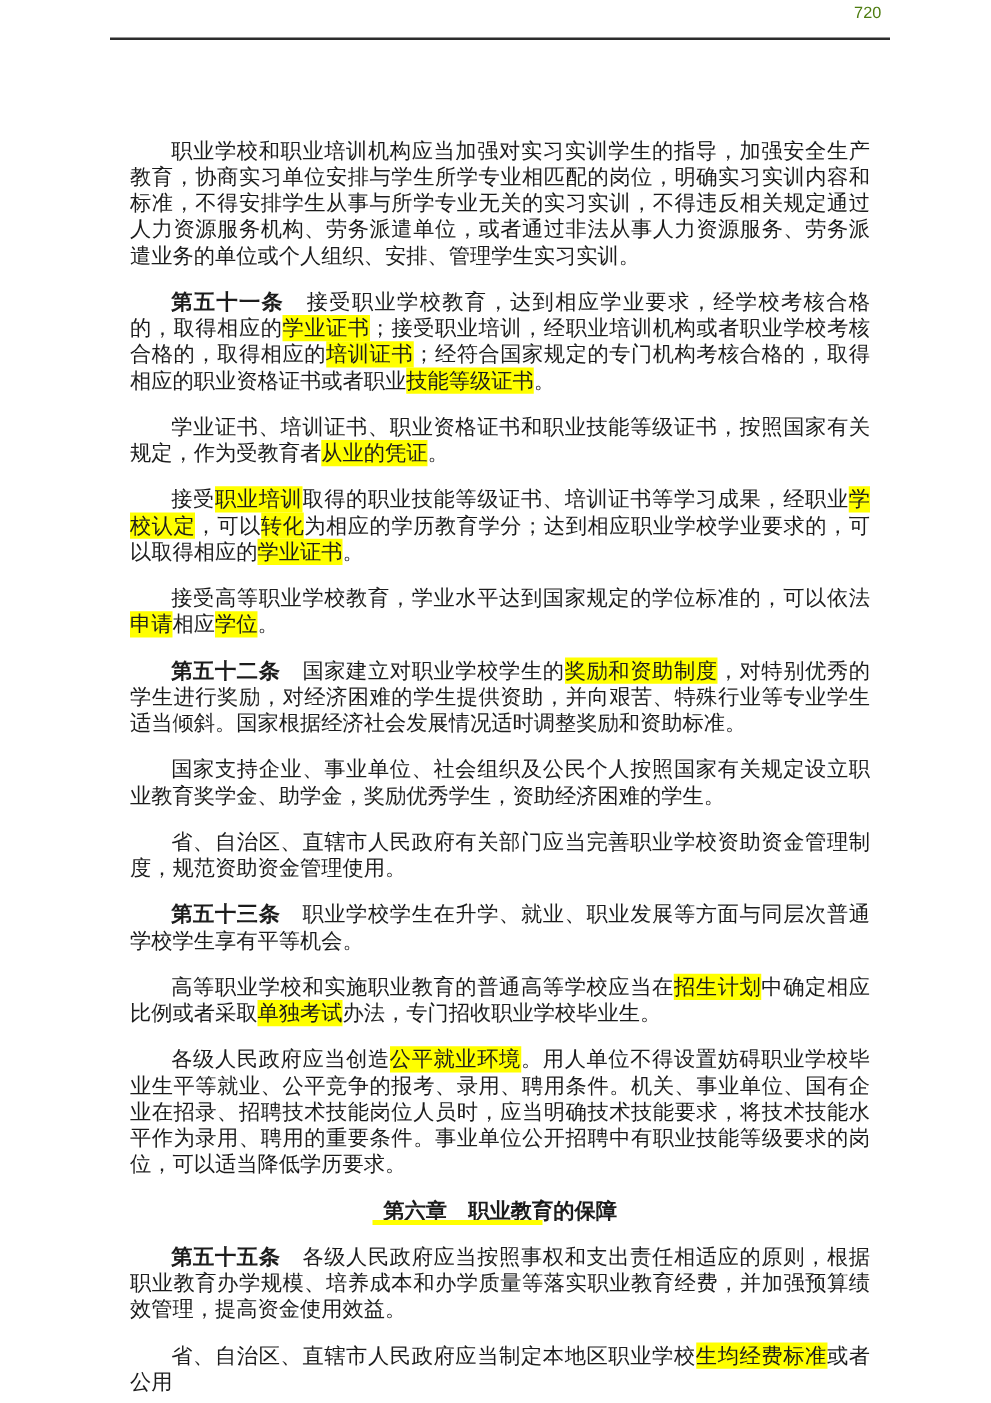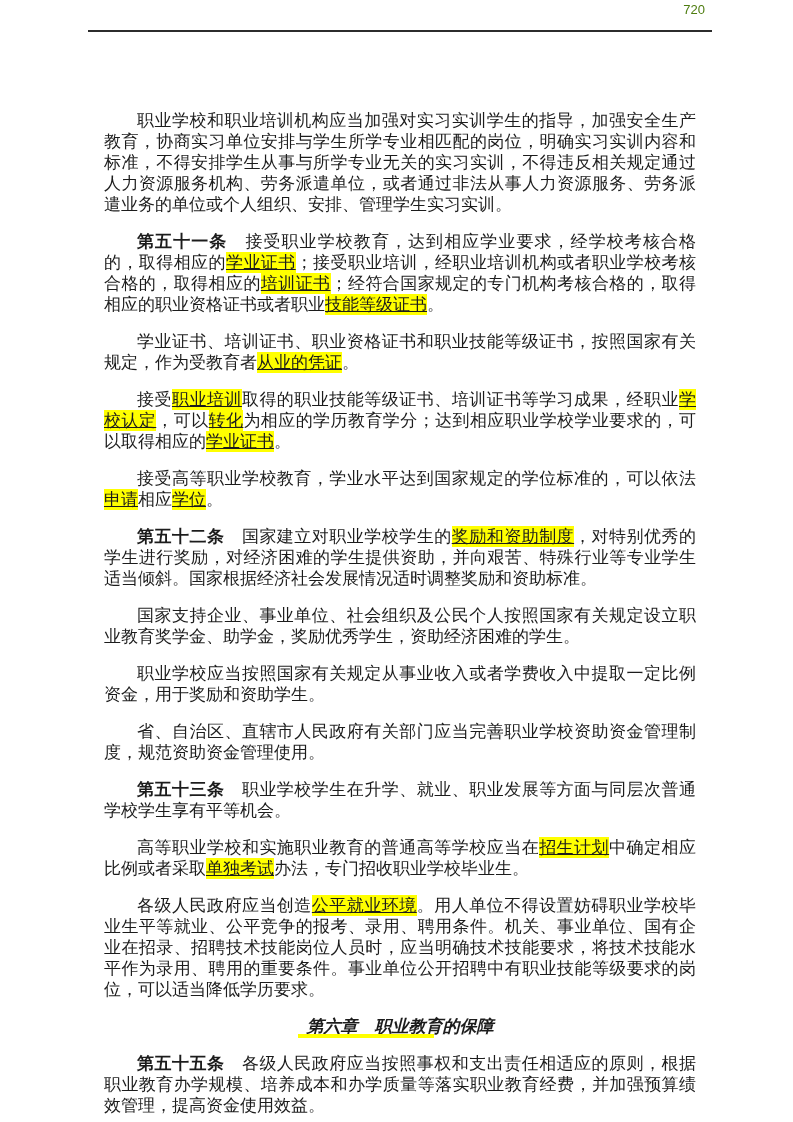--- a/index.html
+++ b/index.html
@@ -44,54 +44,51 @@
   }
   .content p.spaced { margin-top: 12px; }
   .content h2.chapter-heading {
     margin: 0;
     font-size: 17px;
     line-height: 21px;
     font-weight: bold;
     text-align: center;
     text-indent: 0;
     position: relative;
-    font-style: italic;
   }
   .heading-underline {
     position: absolute;
     left: 210px;
     bottom: -1px;
     width: 136px;
     height: 4px;
     background: var(--hl);
   }
   mark.hl {
     background: var(--hl);
     color: inherit;
     padding: 1px 0;
-    text-decoration: underline;
   }
   strong.article-no { font-weight: bold; }
 </style>
 </head>
 <body>
 
 <div class="page-number">720</div>
 
 <div class="header-rule"></div>
 
 <div class="content">
     <p class=""><span>职业学校和职业培训机构应当加强对实习实训学生的指导，加强安全生产教育，协商实习单位安排与学生所学专业相匹配的岗位，明确实习实训内容和标准，不得安排学生从事与所学专业无关的实习实训，不得违反相关规定通过人力资源服务机构、劳务派遣单位，或者通过非法从事人力资源服务、劳务派遣业务的单位或个人组织、安排、管理学生实习实训。</span></p>
     <p class=""><strong class="article-no">第五十一条</strong><span>　接受职业学校教育，达到相应学业要求，经学校考核合格的，取得相应的</span><mark class="hl">学业证书</mark><span>；接受职业培训，经职业培训机构或者职业学校考核合格的，取得相应的</span><mark class="hl">培训证书</mark><span>；经符合国家规定的专门机构考核合格的，取得相应的职业资格证书或者职业</span><mark class="hl">技能等级证书</mark><span>。</span></p>
     <p class="spaced"><span>学业证书、培训证书、职业资格证书和职业技能等级证书，按照国家有关规定，作为受教育者</span><mark class="hl">从业的凭证</mark><span>。</span></p>
     <p class="spaced"><span>接受</span><mark class="hl">职业培训</mark><span>取得的职业技能等级证书、培训证书等学习成果，经职业</span><mark class="hl">学校认定</mark><span>，可以</span><mark class="hl">转化</mark><span>为相应的学历教育学分；达到相应职业学校学业要求的，可以取得相应的</span><mark class="hl">学业证书</mark><span>。</span></p>
     <p class="spaced"><span>接受高等职业学校教育，学业水平达到国家规定的学位标准的，可以依法</span><mark class="hl">申请</mark><span>相应</span><mark class="hl">学位</mark><span>。</span></p>
     <p class=""><strong class="article-no">第五十二条</strong><span>　国家建立对职业学校学生的</span><mark class="hl">奖励和资助制度</mark><span>，对特别优秀的学生进行奖励，对经济困难的学生提供资助，并向艰苦、特殊行业等专业学生适当倾斜。国家根据经济社会发展情况适时调整奖励和资助标准。</span></p>
     <p class="spaced"><span>国家支持企业、事业单位、社会组织及公民个人按照国家有关规定设立职业教育奖学金、助学金，奖励优秀学生，资助经济困难的学生。</span></p>
-    <p class="spaced"><span>职业学校应当按照国家有关规定从事业收入或者学费收入中提取一定比例资金，用于奖励和资助学生。</span></p>
     <p class="spaced"><span>省、自治区、直辖市人民政府有关部门应当完善职业学校资助资金管理制度，规范资助资金管理使用。</span></p>
     <p class=""><strong class="article-no">第五十三条</strong><span>　职业学校学生在升学、就业、职业发展等方面与同层次普通学校学生享有平等机会。</span></p>
     <p class="spaced"><span>高等职业学校和实施职业教育的普通高等学校应当在</span><mark class="hl">招生计划</mark><span>中确定相应比例或者采取</span><mark class="hl">单独考试</mark><span>办法，专门招收职业学校毕业生。</span></p>
     <p class="spaced"><span>各级人民政府应当创造</span><mark class="hl">公平就业环境</mark><span>。用人单位不得设置妨碍职业学校毕业生平等就业、公平竞争的报考、录用、聘用条件。机关、事业单位、国有企业在招录、招聘技术技能岗位人员时，应当明确技术技能要求，将技术技能水平作为录用、聘用的重要条件。事业单位公开招聘中有职业技能等级要求的岗位，可以适当降低学历要求。</span></p>
     <h2 class="chapter-heading"><strong class="article-no">第六章　职业教育的保障</strong><span class="heading-underline"></span></h2>
     <p class=""><strong class="article-no">第五十五条</strong><span>　各级人民政府应当按照事权和支出责任相适应的原则，根据职业教育办学规模、培养成本和办学质量等落实职业教育经费，并加强预算绩效管理，提高资金使用效益。</span></p>
     <p class="spaced"><span>省、自治区、直辖市人民政府应当制定本地区职业学校</span><mark class="hl">生均经费标准</mark><span>或者公用</span></p>
   </div>
 
 </body></html>

